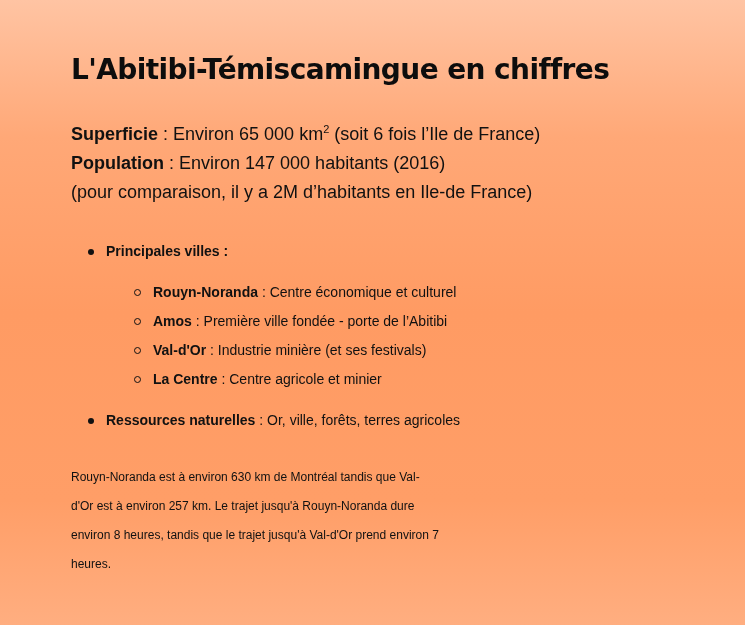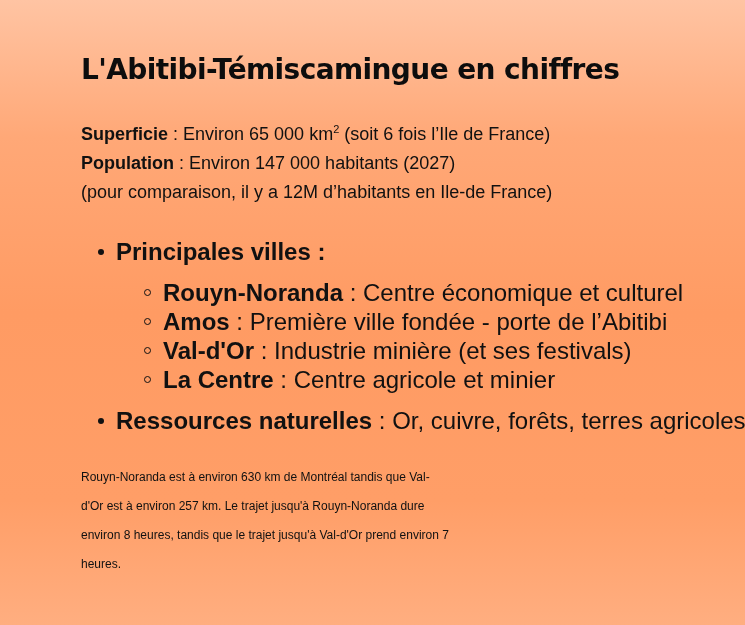--- a/index.html
+++ b/index.html
@@ -10,21 +10,21 @@
       width: 745px;
       height: 625px;
       overflow: hidden;
       background: linear-gradient(to bottom, #ffc4a3 0%, #ffa877 22%, #ff9b63 50%, #ff9e67 80%, #ffae80 100%);
       font-family: "Liberation Sans", "DejaVu Sans", sans-serif;
       color: #111111;
       position: relative;
     }
     .page {
       position: absolute;
-      left: 81px;
+      left: 71px;
       top: 50px;
       width: 630px;
     }
     .title {
       font-family: "DejaVu Sans", sans-serif;
       font-weight: bold;
       font-size: 28px;
       letter-spacing: -0.6px;
       margin: 0;
       line-height: 40px;
@@ -34,21 +34,21 @@
       margin-top: 30px;
       font-size: 18px;
       line-height: 29px;
     }
     .facts .row { display: block; white-space: nowrap; }
     .facts b, .list b { font-weight: bold; }
     .list {
       margin: 30px 0 0 0;
       padding: 0;
       list-style: none;
-      font-size: 24px;
+      font-size: 14px;
       line-height: 29px;
     }
     .list > li {
       position: relative;
       padding-left: 35px;
       white-space: nowrap;
     }
     .list > li > .bullet {
       position: absolute;
       left: 17px;
@@ -86,38 +86,38 @@
     sup { font-size: 11px; line-height: 0; }
   </style>
 </head>
 <body>
 
 <div class="page">
   <h1 class="title">L'Abitibi-Témiscamingue en chiffres</h1>
 
   <div class="facts">
     <span class="row"><b>Superficie</b><span> : </span><span>Environ 65 000 km</span><sup>2</sup><span> (soit 6 fois l’Ile de France)</span></span>
-    <span class="row"><b>Population</b><span> : </span><span>Environ 147 000 habitants (2027)</span></span>
-    <span class="row">(pour comparaison, il y a 12M d’habitants en Ile-de France)</span>
+    <span class="row"><b>Population</b><span> : </span><span>Environ 147 000 habitants (2016)</span></span>
+    <span class="row">(pour comparaison, il y a 2M d’habitants en Ile-de France)</span>
   </div>
 
   <ul class="list">
     <li>
       <span class="bullet"></span>
       <b>Principales villes :</b>
       <ul class="sublist">
         <li><span class="ring"></span><b>Rouyn-Noranda</b><span> : </span><span>Centre économique et culturel</span></li>
         <li><span class="ring"></span><b>Amos</b><span> : </span><span>Première ville fondée - porte de l’Abitibi</span></li>
         <li><span class="ring"></span><b>Val-d'Or</b><span> : </span><span>Industrie minière (et ses festivals)</span></li>
         <li><span class="ring"></span><b>La Centre</b><span> : </span><span>Centre agricole et minier</span></li>
       </ul>
     </li>
     <li>
       <span class="bullet"></span>
-      <b>Ressources naturelles</b><span> : </span><span>Or, cuivre, forêts, terres agricoles</span>
+      <b>Ressources naturelles</b><span> : </span><span>Or, ville, forêts, terres agricoles</span>
     </li>
   </ul>
 
   <div class="paragraph">
     <div>Rouyn-Noranda est à environ 630 km de Montréal tandis que Val-</div>
     <div>d'Or est à environ 257 km. Le trajet jusqu'à Rouyn-Noranda dure</div>
     <div>environ 8 heures, tandis que le trajet jusqu'à Val-d'Or prend environ 7</div>
     <div>heures.</div>
   </div>
 </div>

